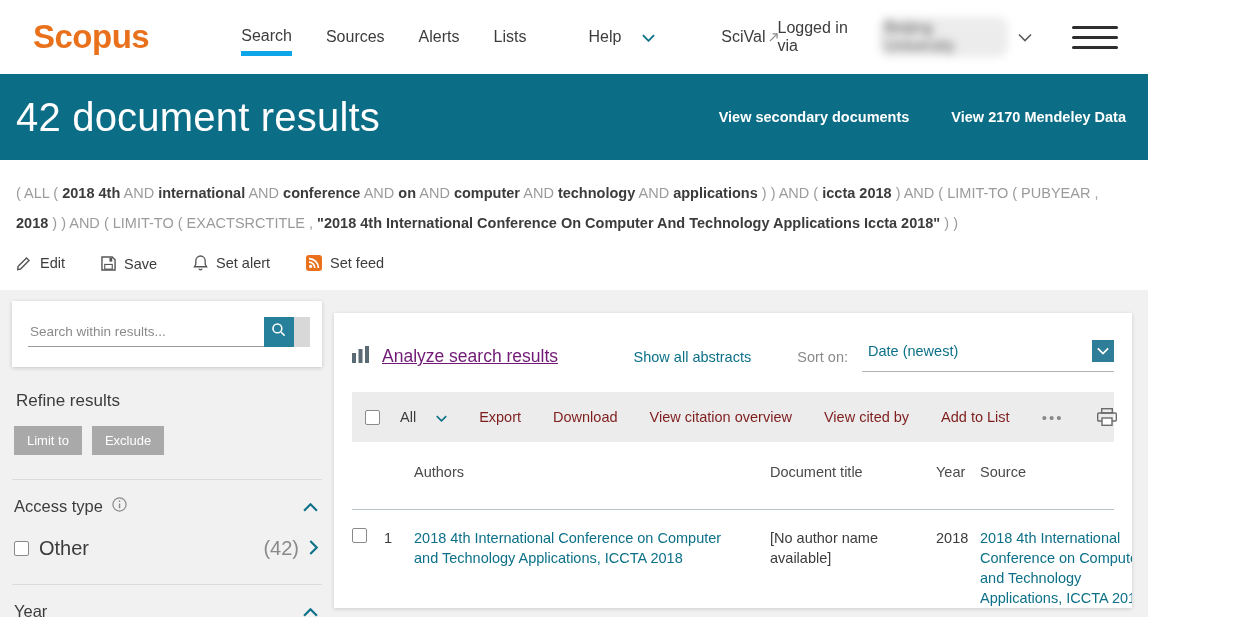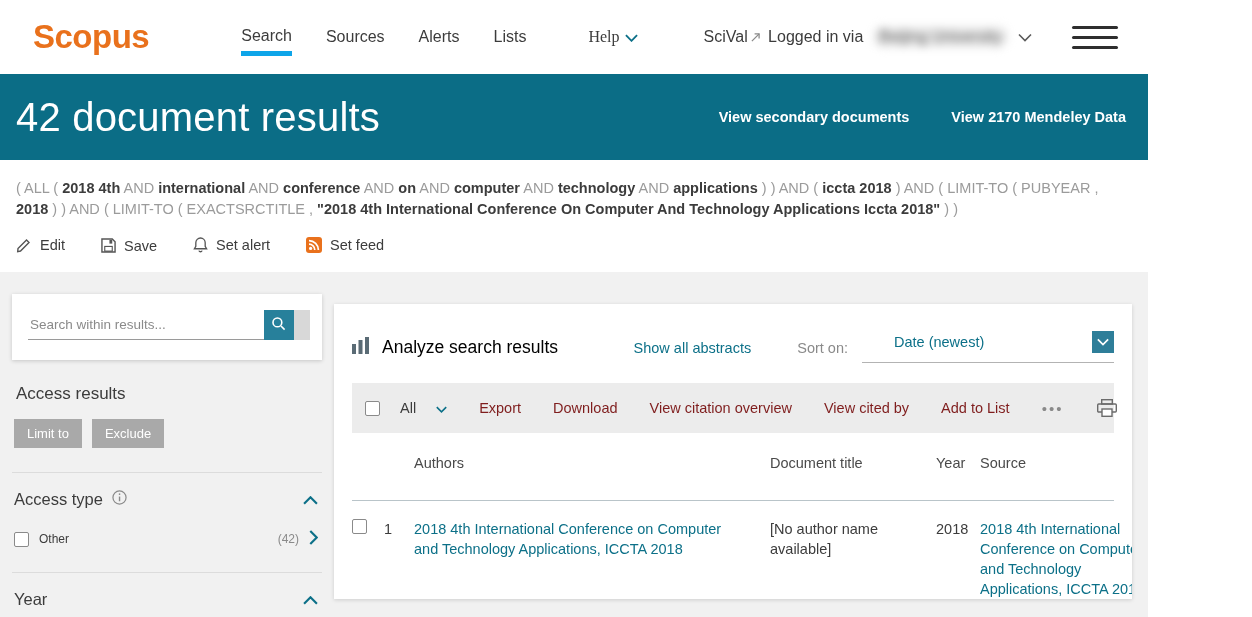--- a/index.html
+++ b/index.html
@@ -6,36 +6,36 @@
   html,body { width:1252px; height:617px; }
   body { font-family:"Liberation Sans", sans-serif; background:#fff; overflow:hidden; }
   .page { width:1148px; height:617px; display:flex; flex-direction:column; overflow:hidden; }
 
   
   .topbar { height:74px; flex-shrink:0; display:flex; align-items:center; padding:0 22px 0 33px; background:#fff; }
   .logo { font-size:33px; font-weight:600; color:#e9711c; letter-spacing:-0.5px; margin-right:92px; }
   .mainnav { display:flex; align-items:center; gap:34px; font-size:16px; color:#3c3c3c; }
   .nav-item { padding:9px 0; cursor:pointer; }
   .nav-item.active { border-bottom:5px solid #0ea5e9; padding-bottom:6px; }
-  .nav-drop { display:flex; align-items:flex-start; gap:5px;font-family:Liberation Serif, serif; }
+  .nav-drop { display:flex; align-items:flex-start; gap:21px; }
   .help-item { margin-left:28px; }
   .scival-item { margin-left:32px; display:flex; align-items:flex-start; gap:3px; }
   .login { margin-left:auto; display:flex; align-items:center; gap:10px; font-size:16px; color:#3c3c3c; }
   .blurred { filter:blur(4px); color:#5a5a5a; background:#ececec; border-radius:10px; padding:2px 6px; }
   .hamburger { margin-left:40px; margin-right:8px; display:flex; flex-direction:column; gap:7px; cursor:pointer; }
   .hamburger span { display:block; width:46px; height:3px; background:#2e2e2e; border-radius:2px; }
 
   
   .band { height:86px; flex-shrink:0; background:#0b6d86; display:flex; align-items:center; padding:0 22px 0 16px; color:#fff; }
   .band-title { font-size:40px; font-weight:400; letter-spacing:0.2px; }
   .band-links { margin-left:auto; display:flex; gap:42px; font-size:14.5px; font-weight:700; }
   .band-links a { color:#fff; text-decoration:none; cursor:pointer; }
 
   
-  .query { padding:18px 16px 4px; font-size:14.5px; line-height:21px; max-width:1240px; }
+  .query { padding:18px 16px 4px; font-size:14.5px; line-height:30px; max-width:1240px; }
   .qo { color:#9b9b9b; }
   .qb { color:#3c3c3c; font-weight:700; }
 
   
   .actions { display:flex; align-items:center; gap:36px; padding:13px 16px 16px; }
   .action { display:flex; align-items:flex-start; gap:8px; font-size:14.5px; color:#3c3c3c; cursor:pointer; }
 
   
   .content { flex:1; overflow:hidden; background:#f1f1f1; display:flex; gap:12px; padding:14px 16px 0 12px;align-items:center; }
 
@@ -46,33 +46,33 @@
   .search-input::placeholder { color:#8a8a8a; }
   .search-go { width:30px; height:30px; background:#27809b; border:0; display:flex; align-items:center; justify-content:center; cursor:pointer; }
   .search-tail { width:16px; height:30px; background:#d8d8d8; display:inline-block; }
   .refine-title { margin:24px 4px 15px; font-size:17px; font-weight:400; color:#3c3c3c; }
   .refine-btns { display:flex; gap:10px; padding-left:2px; }
   .refine-btn { background:#a9a9a9; color:#fff; font-size:13px; padding:7px 13px; border:0; cursor:pointer; font-family:inherit; }
   .divider { border-top:1px solid #dcdcdc; margin-top:24px; }
   .facet { padding:17px 4px 0 2px; }
   .facet-head { display:flex; align-items:center; gap:9px; font-size:16.5px; color:#3c3c3c; }
   .facet-head .spacer { flex:1; }
-  .facet-option { display:flex; align-items:center; gap:10px; margin:21px 0 21px; font-size:12px; color:#3c3c3c; }
+  .facet-option { display:flex; align-items:center; gap:10px; margin:21px 0 21px; font-size:20px; color:#3c3c3c; }
   .facet-option .count { margin-left:auto; color:#8a8a8a; }
   .cb { width:15px; height:15px; border:1px solid #8a8a8a; background:#fff; border-radius:2px; display:inline-block; flex-shrink:0; cursor:pointer; }
 
   
   .results-card { flex:1; background:#fff; box-shadow:0 1px 4px rgba(0,0,0,0.15); padding:18px 18px 0; overflow:hidden; }
   .results-head { display:flex; align-items:center; padding:10px 0 2px; }
-  .analyze { display:flex; align-items:center; gap:12px; font-size:17.5px; color:#000000; cursor:pointer; }
+  .analyze { display:flex; align-items:center; gap:12px; font-size:17.5px; color:#701a75; cursor:pointer;text-decoration:underline; }
   .link-teal { color:#0c7088; text-decoration:none; font-size:14.5px; cursor:pointer; }
   .show-abstracts { margin-left:auto; }
   .sort-label { margin-left:46px; color:#8a8a8a; font-size:14.5px; }
   .sort-select { margin-left:14px; width:252px; border-bottom:1px solid #b3b3b3; display:flex; align-items:flex-start; justify-content:space-between; padding:0 0 9px 6px; cursor:pointer; }
-  .sort-value { color:#0c7088; font-size:14.5px; padding-top:2px;margin-left:26px; }
+  .sort-value { color:#0c7088; font-size:14.5px; padding-top:2px; }
   .chev-box { width:22px; height:22px; background:#2e7e99; display:flex; align-items:center; justify-content:center; margin-top:-1px; }
 
   .toolbar { margin-top:18px; background:#ececec; height:50px; display:flex; align-items:center; padding:0 13px; }
   .tb-all { display:flex; align-items:center; gap:20px; margin-right:32px; cursor:pointer; }
   .tb-all-label { font-size:14.5px; color:#3c3c3c; }
   .tb-item { color:#7f1d1d; font-size:14.5px; margin-right:32px; cursor:pointer; white-space:nowrap; }
   .tb-more { color:#8a8a8a; font-size:15px; letter-spacing:2px; margin-right:34px; cursor:pointer; }
   .tb-icon { margin-right:26px; cursor:pointer; display:flex; align-items:center; }
 
   .tbl-head, .tbl-row { display:grid; grid-template-columns:32px 30px 356px 166px 44px 200px 1fr; }
@@ -177,21 +177,21 @@
         <input class="search-input" type="text" placeholder="Search within results..." style="">
         <button class="search-go">
           <span><svg width="16" height="16" viewBox="0 0 20 20">
                 <circle cx="8" cy="8" r="5.5" fill="none" stroke="#fff" stroke-width="2"></circle>
                 <line x1="12.5" y1="12.5" x2="17" y2="17" stroke="#fff" stroke-width="2"></line>
               </svg></span>
         </button>
         <span class="search-tail"></span>
       </div>
 
-      <h2 class="refine-title">Access results</h2>
+      <h2 class="refine-title">Refine results</h2>
       <div class="refine-btns">
         <button class="refine-btn">Limit to</button>
         <button class="refine-btn">Exclude</button>
       </div>
 
       <div class="divider"></div>
 
       <div class="facet">
         <div class="facet-head">
           <span>Access type</span>

